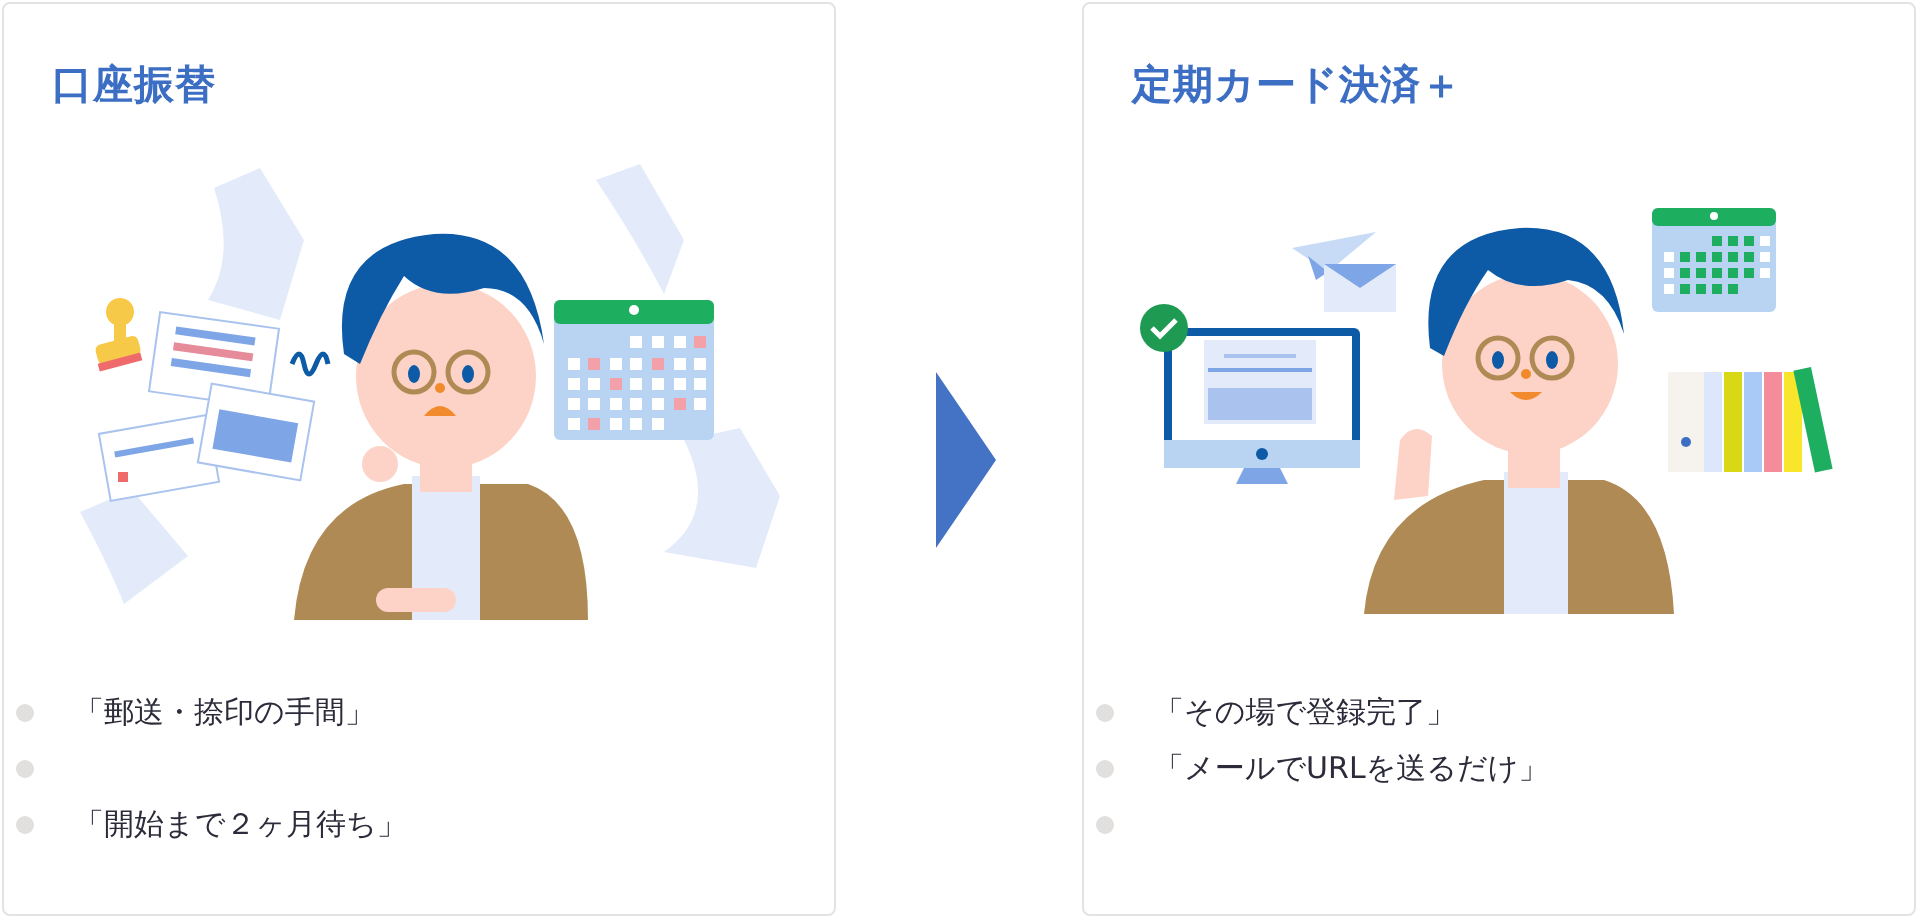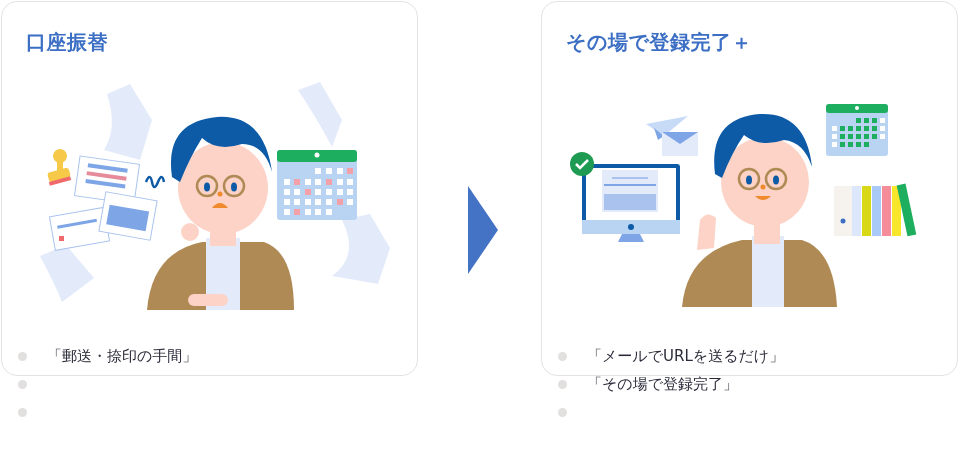--- a/index.html
+++ b/index.html
@@ -1,24 +1,24 @@
 <!DOCTYPE html>
 <html><head>
 <meta charset="utf-8">
 <style>
   html, body { margin: 0; padding: 0; background: #ffffff; }
   body { width: 960px; height: 461px; position: relative; overflow: hidden;
          font-family: "DejaVu Sans", "Liberation Sans", sans-serif; }
-  .card { position: absolute; top: 1px; width: 417px; height: 375px;
-          border: 1.5px solid #e3e3e3; border-radius: 16px; background: #fff; box-sizing: border-box; }
+  .card { position: absolute; top: 1px; width: 417px; height: 457px;
+          border: 1.5px solid #e3e3e3; border-radius: 4px; background: #fff; box-sizing: border-box; }
   .card.left { left: 1px; }
   .card.right { left: 541px; }
   .card-title { position: absolute; left: 24px; top: 27px; font-size: 20px; font-weight: bold;
                 color: #3c6fc4; letter-spacing: 0.5px; margin: 0; }
-  .points { position: absolute; left: 16px; top: 340px; list-style: none; margin: 0; padding: 0; }
+  .points { position: absolute; left: 6px; top: 340px; list-style: none; margin: 0; padding: 0; }
   .points li { display: flex; align-items: center; height: 28px; font-size: 15px; color: #2b2b3a; }
   .dot { width: 9px; height: 9px; border-radius: 50%; background: #e2dfdf; margin-right: 20px; flex: 0 0 auto; }
   .illus { position: absolute; left: 0; top: 0; }
   .arrow { position: absolute; left: 468px; top: 186px; }
 </style>
 </head>
 <body>
 
 <div class="card left">
   <h2 class="card-title">口座振替</h2>
@@ -111,30 +111,31 @@
   <ul class="points">
     <li>
         <span class="dot"></span>
         <span>「郵送・捺印の手間」</span>
       </li>
     <li>
         <span class="dot"></span>
       </li>
     <li>
         <span class="dot"></span>
+        <span>「開始まで２ヶ月待ち」</span>
       </li>
   </ul>
 </div>
 
 <svg class="arrow" width="32" height="88">
   <polygon points="0,0 30,44 0,88" fill="#4472c4"></polygon>
 </svg>
 
 <div class="card right">
-  <h2 class="card-title">その場で登録完了＋</h2>
+  <h2 class="card-title">定期カード決済＋</h2>
 
   <svg class="illus" width="417" height="320">
 
     <g>
       <polygon points="104,122 146,114 122,134" fill="#c7dbf6"></polygon>
       <polygon points="112,126 122,134 116,138" fill="#7ea6e6"></polygon>
     </g>
     <g>
       <rect x="120" y="130" width="36" height="24" fill="#e3ebfb"></rect>
       <polygon points="120,130 156,130 138,142" fill="#7ea6e6"></polygon>
@@ -210,23 +211,23 @@
       <ellipse cx="234" cy="178" rx="3" ry="4.5" fill="#0d5aa7"></ellipse>
       <circle cx="221" cy="185" r="2.5" fill="#f08a2c"></circle>
       <path d="M213 194 Q221 202 229 194Z" fill="#f08a2c"></path>
       <path d="M155 248 L158 218 Q165 208 174 216 L172 246Z" fill="#fcd3c6"></path>
     </g>
   </svg>
 
   <ul class="points">
     <li>
         <span class="dot"></span>
+        <span>「その場で登録完了」</span>
+      </li>
+    <li>
+        <span class="dot"></span>
         <span>「メールでURLを送るだけ」</span>
-      </li>
-    <li>
-        <span class="dot"></span>
-        <span>「その場で登録完了」</span>
       </li>
     <li>
         <span class="dot"></span>
       </li>
   </ul>
 </div>
 
 </body></html>

